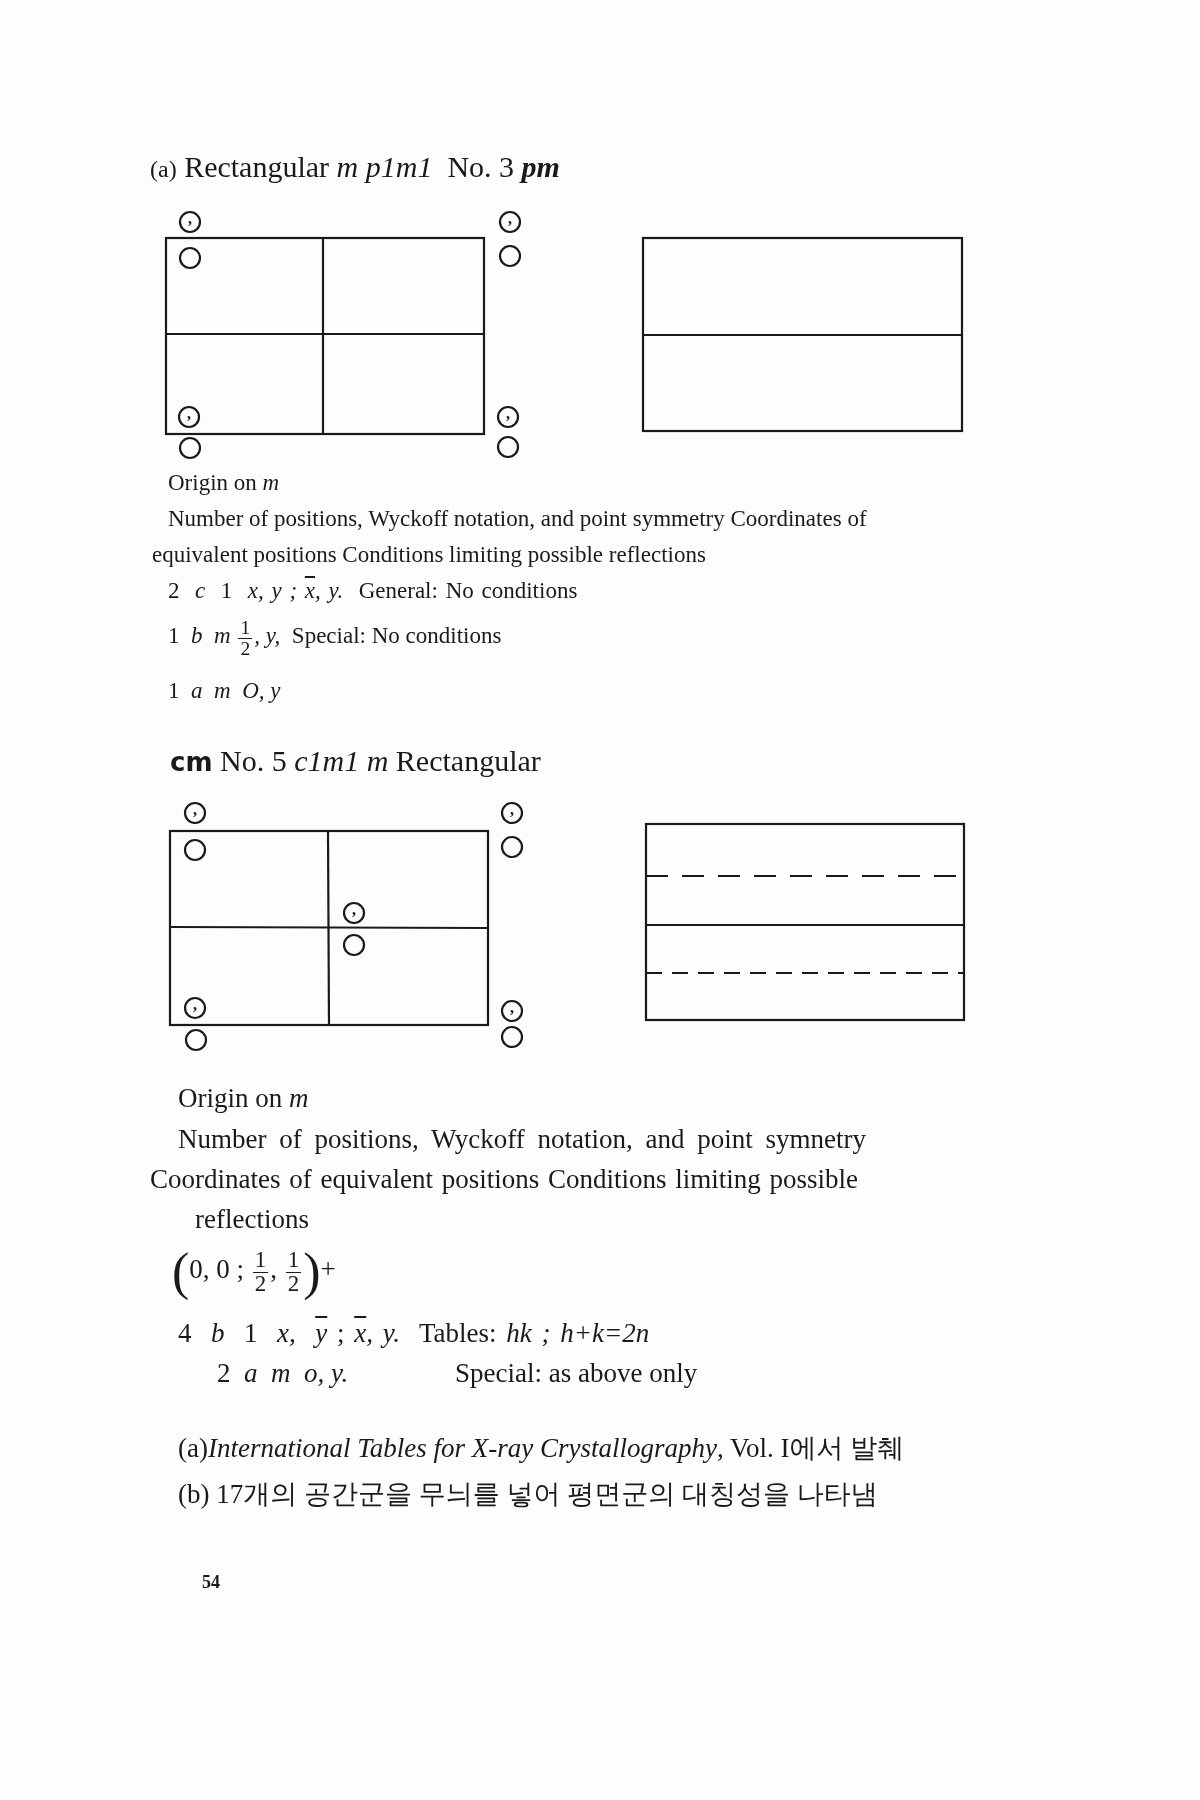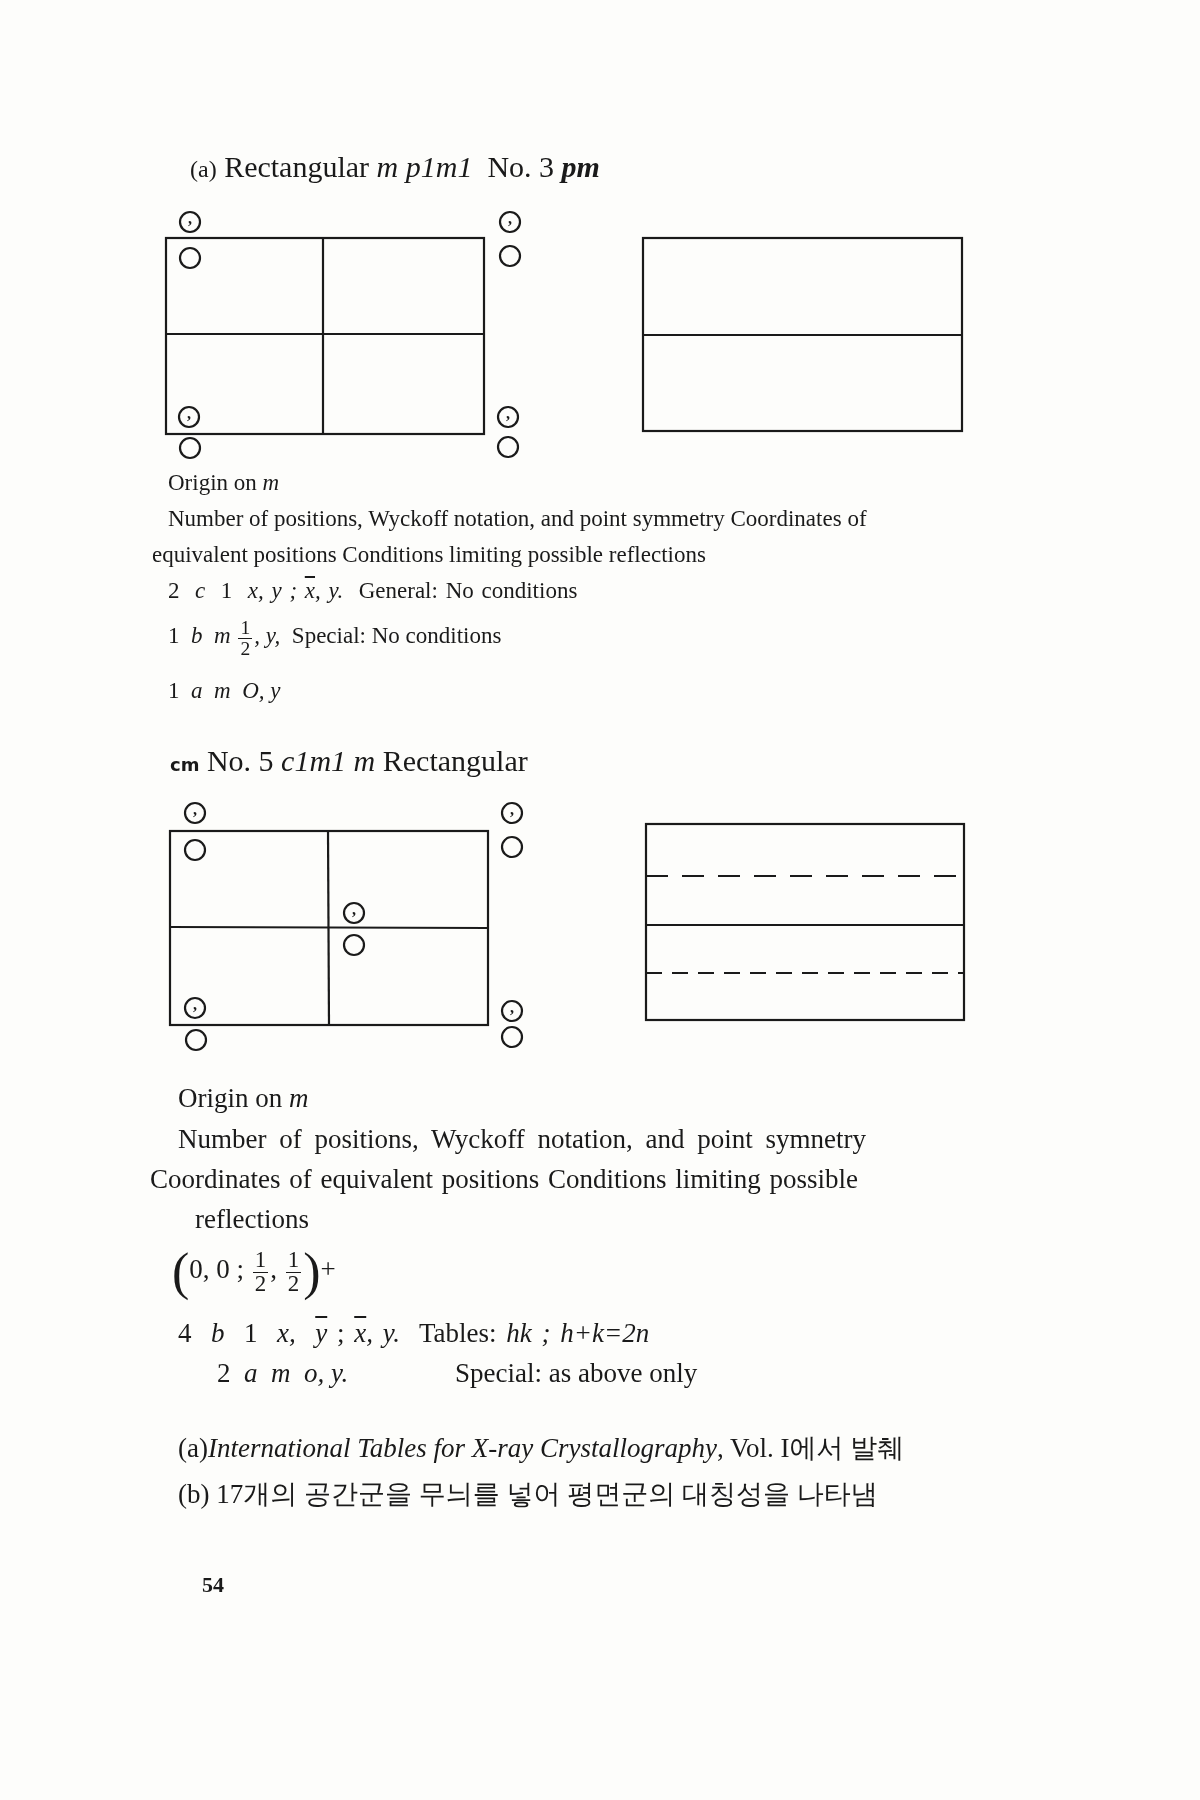--- a/index.html
+++ b/index.html
@@ -14,21 +14,21 @@
   .ov { text-decoration:overline; }
   .frac { display:inline-flex; flex-direction:column; align-items:center; vertical-align:middle; line-height:1; font-size:0.85em; margin:0 2px; }
   .frac .num { border-bottom:1.5px solid #1a1a1a; padding:0 2px; }
   .paren { font-size:52px; font-weight:200; vertical-align:middle; line-height:1; }
   svg { position:absolute; left:0; top:0; }
   .sans { font-family:"DejaVu Sans","Liberation Sans",sans-serif; }
 </style>
 </head>
 <body>
 
-<div class="abs title" style="left:150px; top:150px;margin-left:40px;">
+<div class="abs title" style="left:150px; top:150px;">
   <span style="font-size:24px">(a)</span>
   <span>Rectangular</span>
   <span class="it">m</span>
   <span class="it">p1m1</span>
   &nbsp;<span>No. 3</span>
   <span class="it bd">pm</span>
 </div>
 
 <svg width="1200" height="1800">
   <g fill="none" stroke="#1a1a1a" stroke-width="2.2">
@@ -152,21 +152,21 @@
 </div>
 
 <div class="abs body" style="left:168px; top:678px;">
   <span>1</span>&nbsp;
   <span class="it">a</span>&nbsp;
   <span class="it">m</span>&nbsp;
   <span class="it">O,  y</span>
 </div>
 
 <div class="abs title" style="left:170px; top:744px;">
-  <span class="bd sans" style="font-size:18px">cm</span>
+  <span class="bd sans" style="font-size:26px">cm</span>
   <span>No. 5</span>
   <span class="it">c1m1</span>
   <span class="it">m</span>
   <span>Rectangular</span>
 </div>
 
 <div class="abs body2" style="left:178px; top:1083px;">
   <span>Origin on </span><span class="it">m</span>
 </div>
 <div class="abs body2" style="left:178px; top:1124px; word-spacing:6px;">Number  of  positions,  Wyckoff  notation,  and  point  symnetry</div>
@@ -202,13 +202,13 @@
   <span class="it">m</span>&nbsp;
   <span class="it">o,  y.</span>
 </div>
 <div class="abs body2" style="left:455px; top:1358px;">Special: as above only</div>
 
 <div class="abs body2" style="left:178px; top:1430px;">
   <span>(a)</span><span class="it">International Tables for X-ray Crystallography</span><span>, Vol. I에서 발췌</span>
 </div>
 <div class="abs body2" style="left:178px; top:1476px;">(b) 17개의 공간군을 무늬를 넣어 평면군의 대칭성을 나타냄</div>
 
-<div class="abs bd" style="left:202px; top:1572px; font-size:22px;">54</div>
+<div class="abs bd" style="left:202px; top:1572px; font-size:18px;">54</div>
 
 </body></html>

